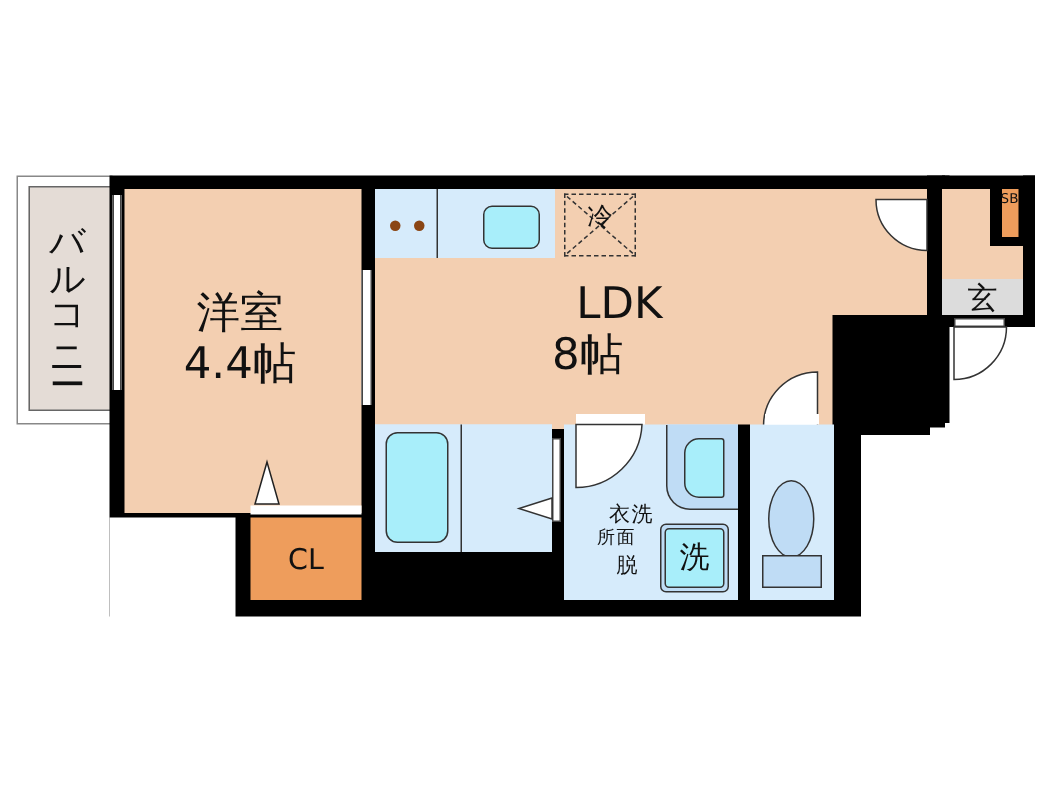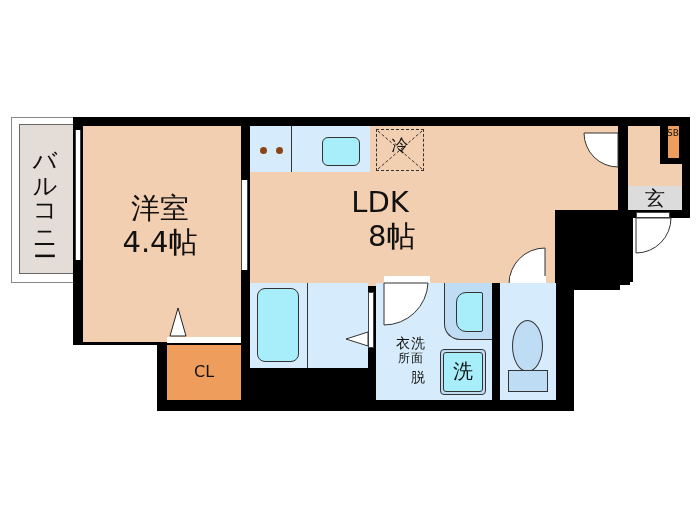--- a/index.html
+++ b/index.html
@@ -30,26 +30,26 @@
 <div class="abs" style="left:75px;top:130px;width:6px;height:130px;background:#fff;border-left:1px solid #444;border-right:1px solid #444;"></div>
 
 <div class="abs" style="left:241px;top:180px;width:7px;height:90px;background:#fff;border-left:1px solid #444;border-right:1px solid #444;"></div>
 
 <svg style="left:168px;top:306px;" width="20" height="32">
     <polygon points="10,2 2,30 18,30" fill="#fff" stroke="#222" stroke-width="1"></polygon>
   </svg>
 <div class="abs" style="left:167px;top:337px;width:74px;height:6px;background:#fff;"></div>
 
 <div class="abs" style="left:167px;top:345px;width:74px;height:55px;background:#ee9d5c;"></div>
-<div class="abs label" style="left:167px;top:363px;width:74px;font-size:16px;">CL</div>
+<div class="abs label" style="left:167px;top:363px;width:74px;font-size:19px;">CL</div>
 
 <div class="abs floor" style="left:250px;top:126px;width:370px;height:160px;"></div>
 <div class="abs wall" style="left:555px;top:210px;width:65px;height:80px;"></div>
 <div class="abs wall" style="left:618px;top:117px;width:12px;height:100px;"></div>
-<div class="abs label" style="left:320px;top:186px;width:120px;font-size:29px;">LDK</div>
+<div class="abs label" style="left:353px;top:186px;width:120px;font-size:29px;">LDK</div>
 <div class="abs label" style="left:340px;top:220px;width:120px;font-size:29px;text-align:left;padding-left:28px;">8帖</div>
 
 <div class="abs wet" style="left:250px;top:126px;width:42px;height:46px;border-right:1px solid #333;"></div>
 <div class="abs" style="left:260px;top:147px;width:7px;height:7px;border-radius:50%;background:#8a4514;"></div>
 <div class="abs" style="left:276px;top:147px;width:7px;height:7px;border-radius:50%;background:#8a4514;"></div>
 <div class="abs wet" style="left:292px;top:126px;width:78px;height:46px;"></div>
 <div class="abs" style="left:322px;top:137px;width:38px;height:29px;border:1.5px solid #333;border-radius:6px;background:#a8eefa;"></div>
 
 <div class="abs" style="left:376px;top:129px;width:48px;height:42px;border:1.5px dashed #333;"></div>
 <svg style="left:376px;top:129px;" width="48" height="42">
@@ -90,21 +90,21 @@
     <polygon points="24,2 2,9 24,16" fill="#fff" stroke="#333" stroke-width="1"></polygon>
   </svg>
 
 <div class="abs wet" style="left:376px;top:283px;width:116px;height:117px;"></div>
 <div class="abs" style="left:384px;top:276px;width:46px;height:7px;background:#fff;"></div>
 <svg style="left:384px;top:283px;" width="50" height="45">
     <path d="M 0 0 L 44 0 A 44 44 0 0 1 0 42 Z" fill="#fff" stroke="#333" stroke-width="1"></path>
   </svg>
 <div class="abs" style="left:444px;top:283px;width:48px;height:57px;background:#bfdcf5;border:1.5px solid #333;border-right:none;border-top:none;border-radius:0 0 0 16px;"></div>
 <div class="abs" style="left:456px;top:292px;width:27px;height:40px;background:#a8eefa;border:1.5px solid #333;border-radius:10px 2px 2px 10px;"></div>
-<div class="abs label" style="left:386px;top:335px;width:50px;font-size:14px;letter-spacing:1px;">衣洗</div>
+<div class="abs label" style="left:386px;top:335px;width:50px;font-size:14px;letter-spacing:1px;text-align:right;">衣洗</div>
 <div class="abs label" style="left:386px;top:352px;width:50px;font-size:12px;letter-spacing:1px;">所面</div>
 <div class="abs label" style="left:386px;top:369px;width:50px;font-size:14px;letter-spacing:1px;">　脱</div>
 <div class="abs" style="left:440px;top:349px;width:46px;height:46px;border:1.5px solid #333;border-radius:4px;background:#bfdcf5;padding:2px;">
   <div style="width:100%;height:100%;box-sizing:border-box;border:1.5px solid #333;border-radius:3px;background:#a8eefa;"></div>
 </div>
 <div class="abs label" style="left:440px;top:360px;width:46px;font-size:20px;">洗</div>
 
 <div class="abs wall" style="left:492px;top:283px;width:8px;height:127px;"></div>
 <div class="abs wet" style="left:500px;top:283px;width:56px;height:117px;"></div>
 <div class="abs wall" style="left:556px;top:283px;width:18px;height:127px;"></div>

